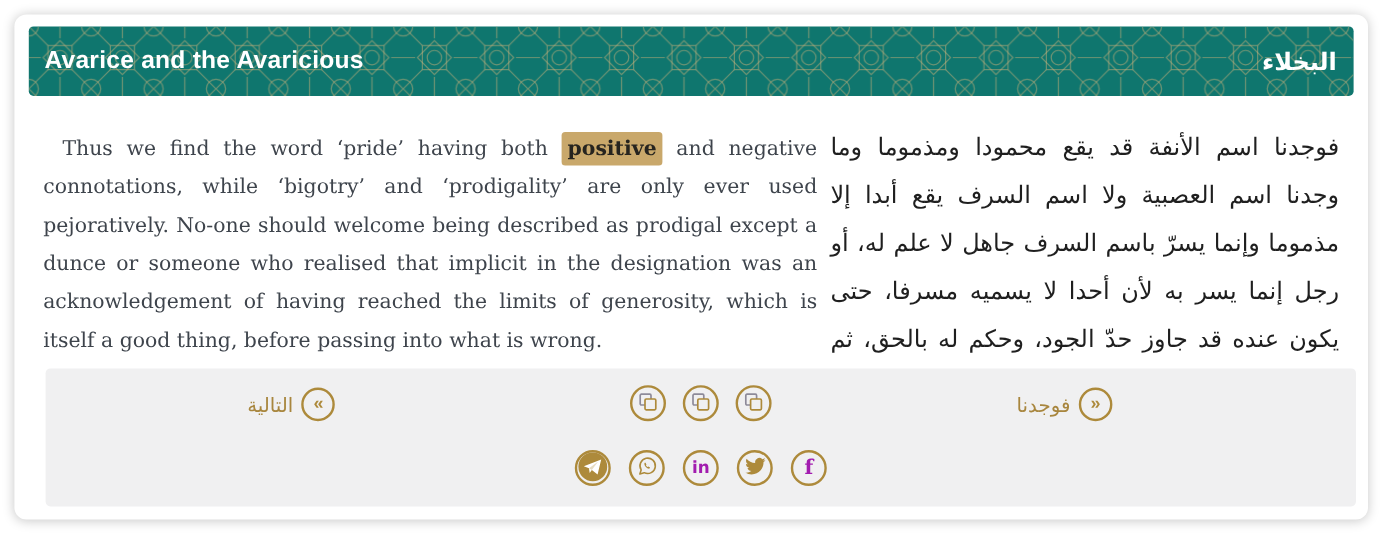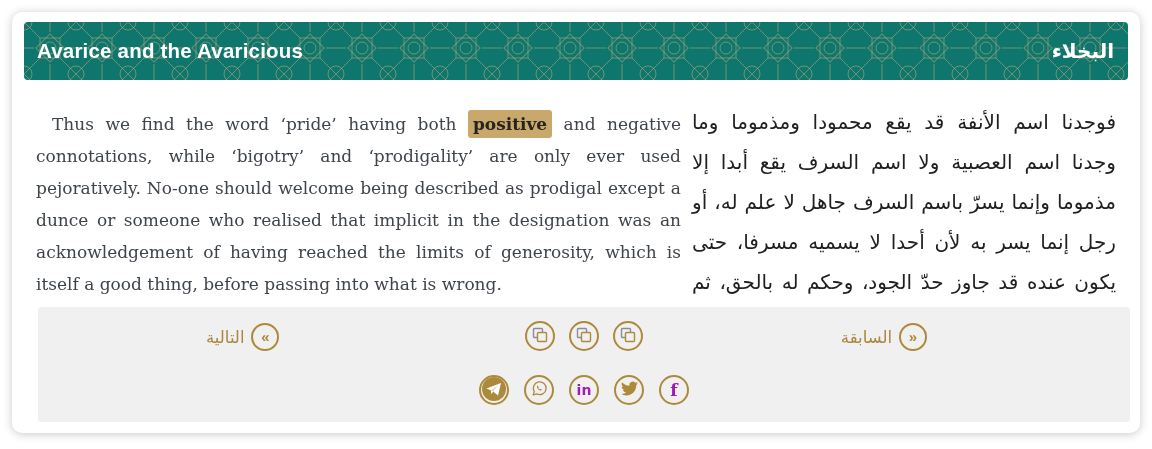--- a/index.html
+++ b/index.html
@@ -147,21 +147,21 @@
         <span>
           <svg width="16" height="16" viewBox="0 0 16 16" fill="none">
             <rect x="1.5" y="1.5" width="9" height="9" rx="1" stroke="#8d8a99" stroke-width="1.4"></rect>
             <rect x="5.5" y="5.5" width="9" height="9" rx="1" stroke="#ad8a3b" stroke-width="1.4" fill="#f0f0f1"></rect>
           </svg>
         </span>
       </button>
     </div>
 
     <div class="nav-link nav-prev">
-      <span class="nav-label">السابقة</span>
+      <span class="nav-label">فوجدنا</span>
       <span class="nav-circle">»</span>
     </div>
 
     <div class="social-row">
       <button class="circle-btn tg-btn">
         <span>
           <svg width="26" height="26" viewBox="0 0 26 26">
             <circle cx="13" cy="13" r="12" fill="#ad8a3b"></circle>
             <path d="M5.5 12.6 L20 7 L17 19.5 L12.2 15.6 L10.4 18.2 L9.8 14.3 Z" fill="#ffffff"></path>
             <path d="M9.8 14.3 L17.5 8.6 L12.2 15.6" fill="#e7dcc2"></path>

